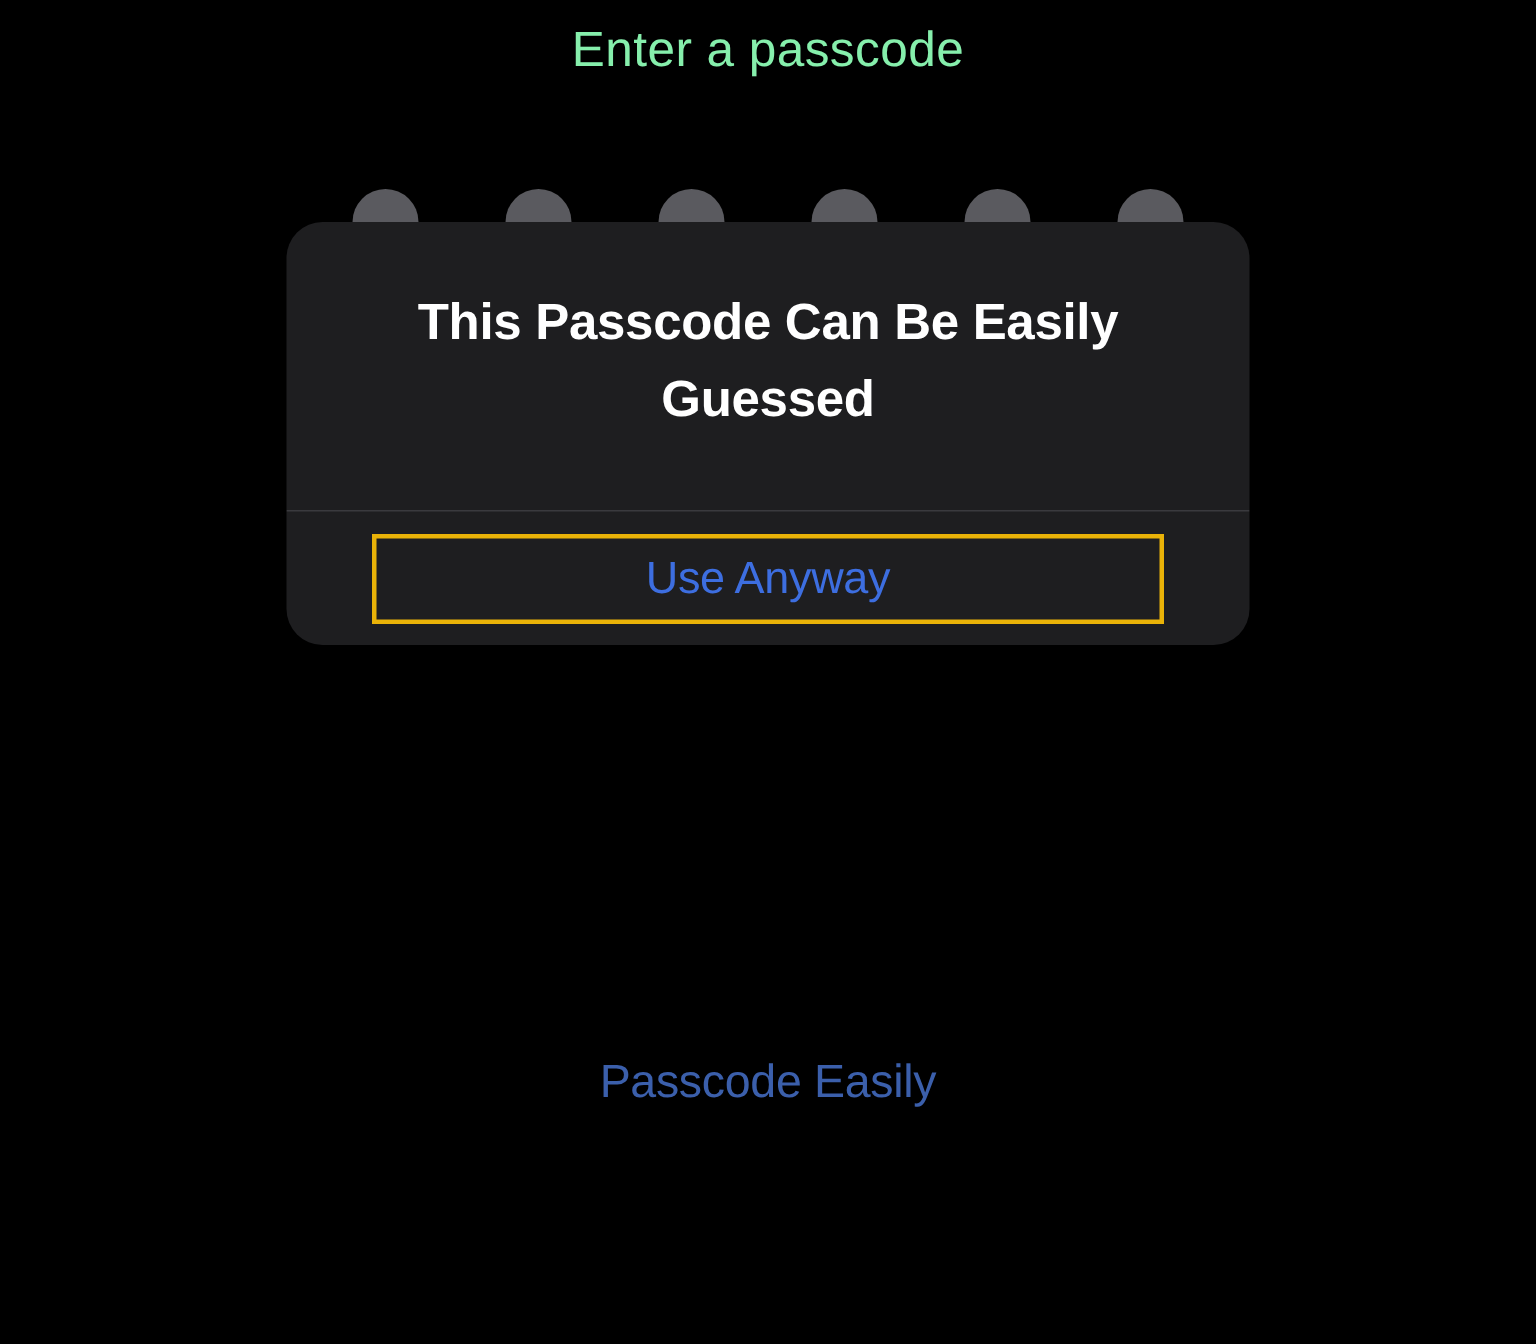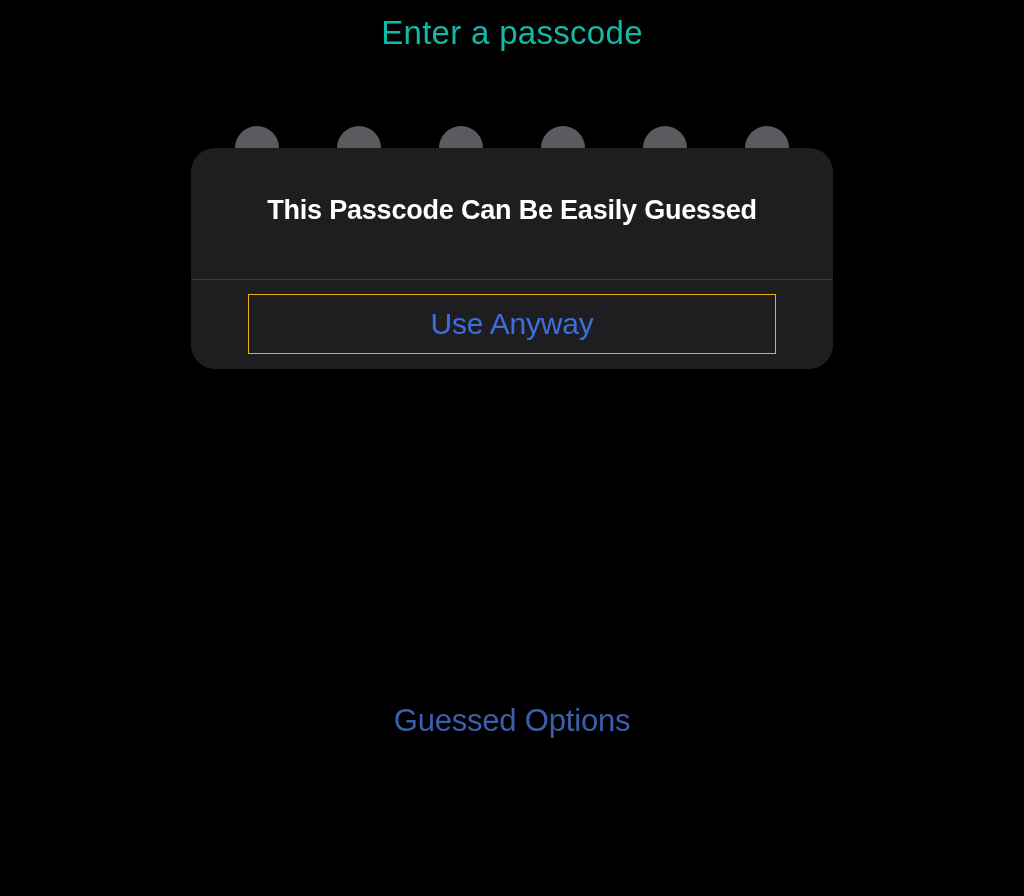--- a/index.html
+++ b/index.html
@@ -10,21 +10,21 @@
       font-family: -apple-system, BlinkMacSystemFont, "SF Pro Text", "Helvetica Neue", sans-serif;
       position: relative;
       overflow: hidden;
     }
     .page-title {
       position: absolute;
       top: 14px;
       left: 0;
       right: 0;
       text-align: center;
-      color: #14b8a6;
+      color: #86efac;
       font-size: 33px;
       font-weight: 400;
       letter-spacing: 0.3px;
     }
     .passcode-dots {
       position: absolute;
       top: 126px;
       left: 50%;
       transform: translateX(-50%);
       display: flex;
@@ -44,21 +44,21 @@
       background: #1e1e20;
       border-radius: 24px;
       overflow: hidden;
     }
     .alert-body {
       padding: 42px 36px 38px 36px;
       text-align: center;
     }
     .alert-title {
       color: #fff;
-      font-size: 27px;
+      font-size: 34px;
       font-weight: 600;
       line-height: 1.5;
       margin-bottom: 10px;
       letter-spacing: -0.2px;
     }
     .alert-message {
       color: #e6e6ea;
       font-size: 28px;
       font-weight: 400;
       line-height: 1.45;
@@ -72,21 +72,21 @@
       justify-content: center;
       position: relative;
     }
     .alert-button {
       position: relative;
       width: 528px;
       height: 60px;
       display: flex;
       align-items: center;
       justify-content: center;
-      border: 1px solid #eab308;
+      border: 3px solid #eab308;
       cursor: pointer;
       background: transparent;
     }
     .alert-button-label {
       color: #3d6ee0;
       font-size: 30px;
       font-weight: 400;
       letter-spacing: -0.2px;
     }
     .alert-button.bold .alert-button-label {
@@ -124,13 +124,13 @@
   <div class="alert-body">
     <div class="alert-title">This Passcode Can Be Easily Guessed</div>
   </div>
   <div class="alert-button-row">
     <div class="alert-button">
       <span class="alert-button-label">Use Anyway</span>
     </div>
   </div>
 </div>
 
-<div class="passcode-options">Guessed Options</div>
+<div class="passcode-options">Passcode Easily</div>
 
 </body></html>

